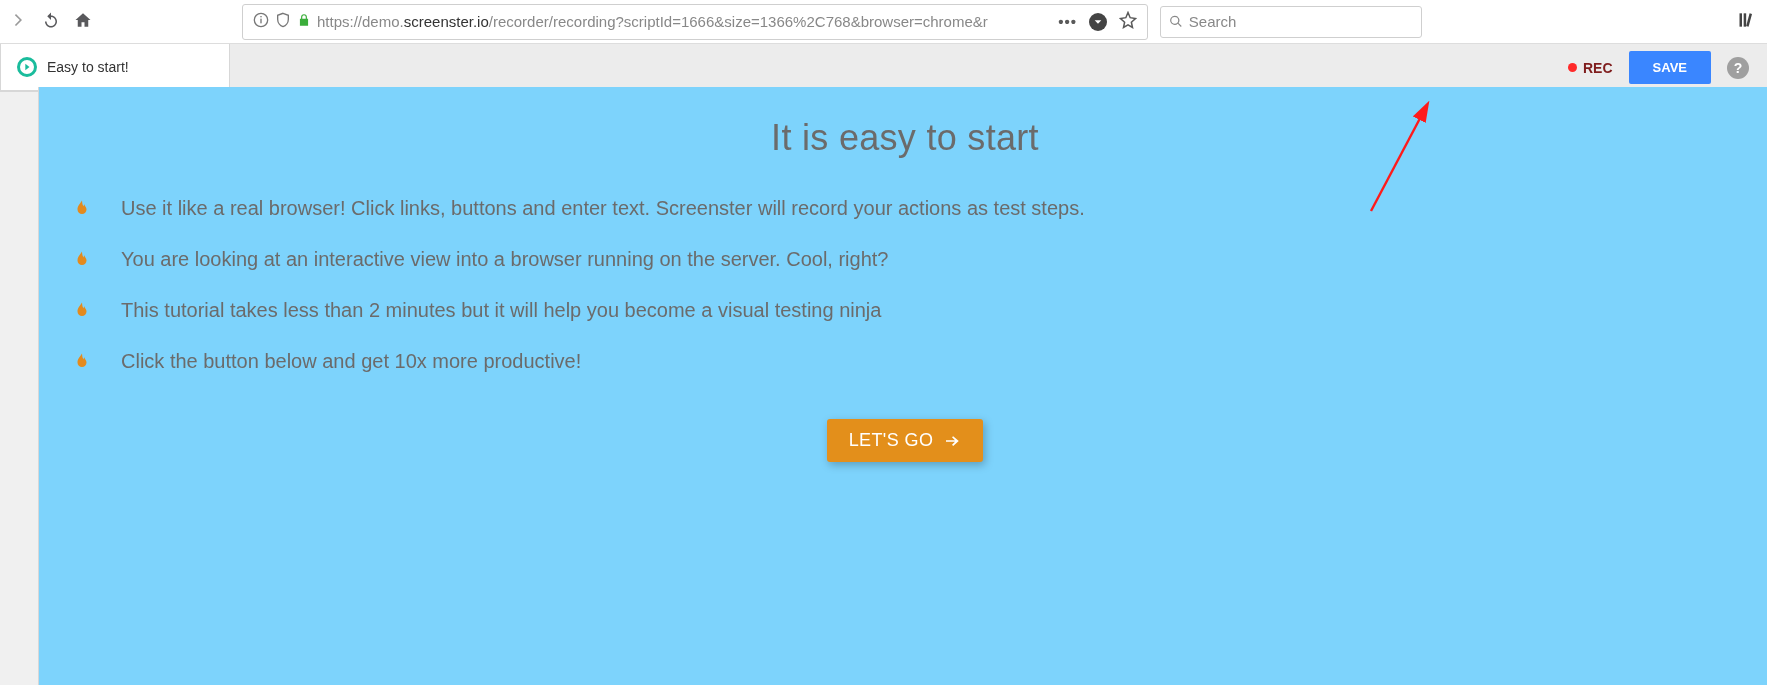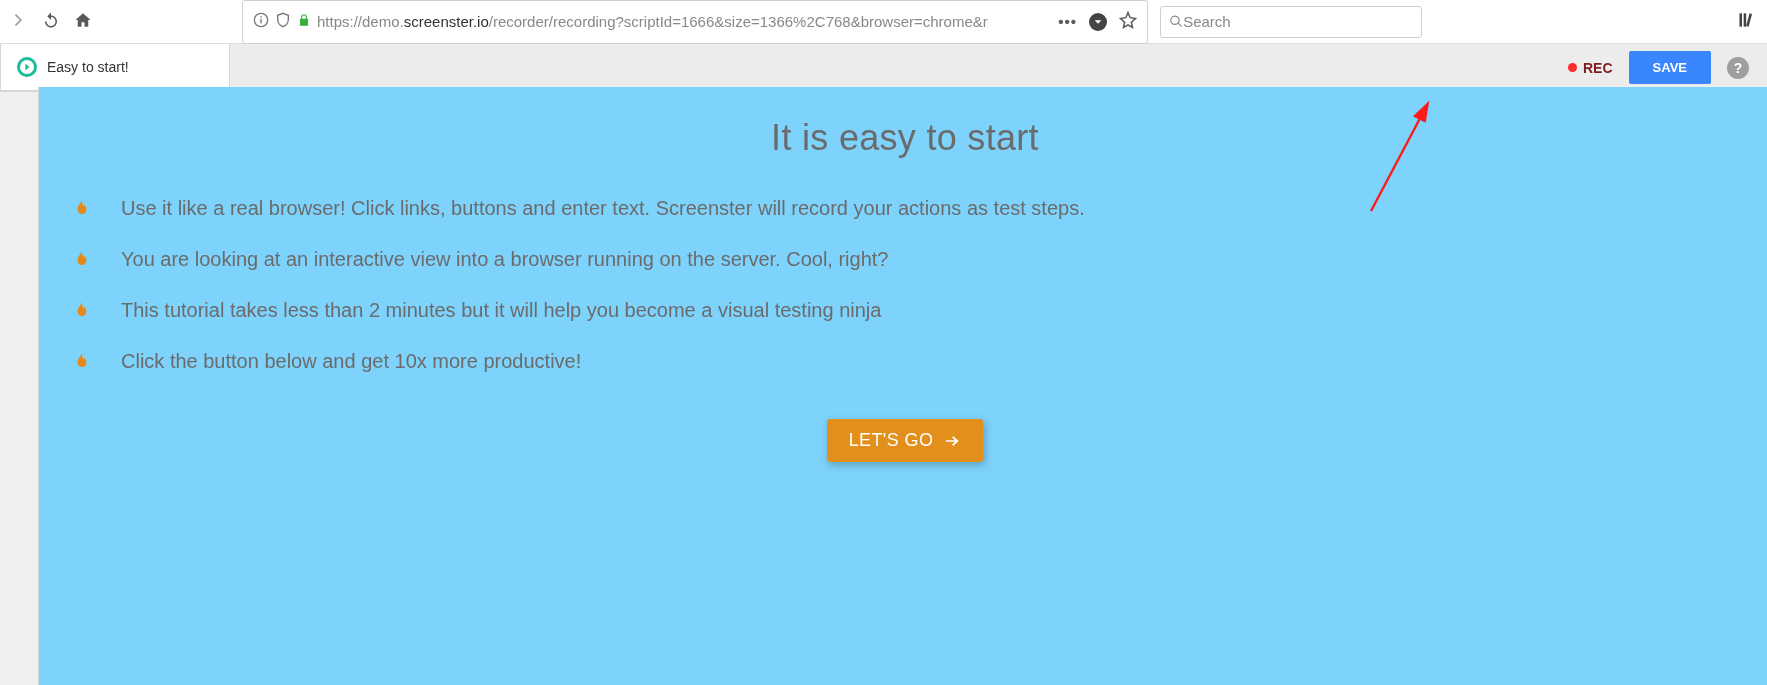--- a/index.html
+++ b/index.html
@@ -26,21 +26,21 @@
     align-items: center;
     gap: 14px;
     margin-left: 4px;
     margin-right: 150px;
   }
   .nav-icons svg { width: 18px; height: 18px; fill: #59595c; }
   .forward-icon svg { fill: #9a9a9a; }
 
   .address-bar {
     flex: 0 0 906px;
-    height: 44px;
+    height: 36px;
     border: 1px solid #cfcfcf;
     border-radius: 3px;
     background: #fff;
     display: flex;
     align-items: center;
     padding: 0 10px;
     font-size: 15px;
     color: #888;
     gap:6px;
   }
@@ -55,20 +55,21 @@
   .search-bar {
     flex: 0 0 262px;
     height: 32px;
     margin-left: 12px;
     border: 1px solid #cfcfcf;
     border-radius: 3px;
     background:#fff;
     display:flex;
     align-items:center;
     padding:0 8px;
+    gap:6px;
     color:#888;
     font-size:15px;
   }
   .search-bar svg { width:15px; height:15px; fill:#888;}
   .search-bar input { border:none; outline:none; width:100%; font-size:15px; color:#333;}
   .search-bar input::placeholder { color:#888;}
 
   .library-icon { margin-left:auto; margin-right:4px;}
   .library-icon svg{ width:20px; height:20px; fill:#444;}
 

